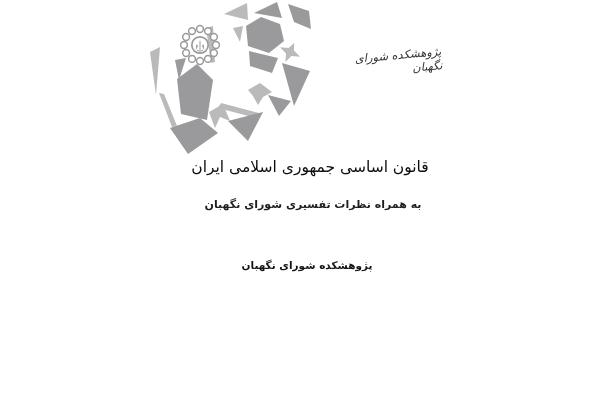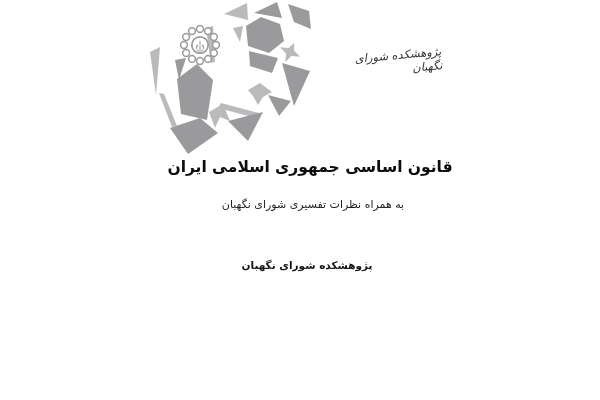--- a/index.html
+++ b/index.html
@@ -24,26 +24,26 @@
     transform:rotate(-5deg);
     font-size:11.5px;color:#333538;letter-spacing:-0.5px;
     font-style:italic;
   }
   .text-block{
     position:absolute;left:110px;top:0;width:400px;height:400px;
     text-align:center;pointer-events:none;
   }
   .title{
     position:absolute;left:0;right:0;top:158px;
-    font-size:15.5px;font-weight:700;color:#0d0d0f;
+    font-size:15.5px;font-weight:400;color:#0d0d0f;
     letter-spacing:-0.2px;
   }
   .subtitle{
     position:absolute;left:6px;right:0;top:198px;
-    font-size:11px;font-weight:400;color:#1e1e20;
+    font-size:11px;font-weight:700;color:#1e1e20;
   }
   .publisher{
     position:absolute;left:0;right:6px;top:259px;
     font-size:10.5px;font-weight:700;color:#141416;
   }
 </style>
 </head>
 <body>
 
 <div class="cover">

